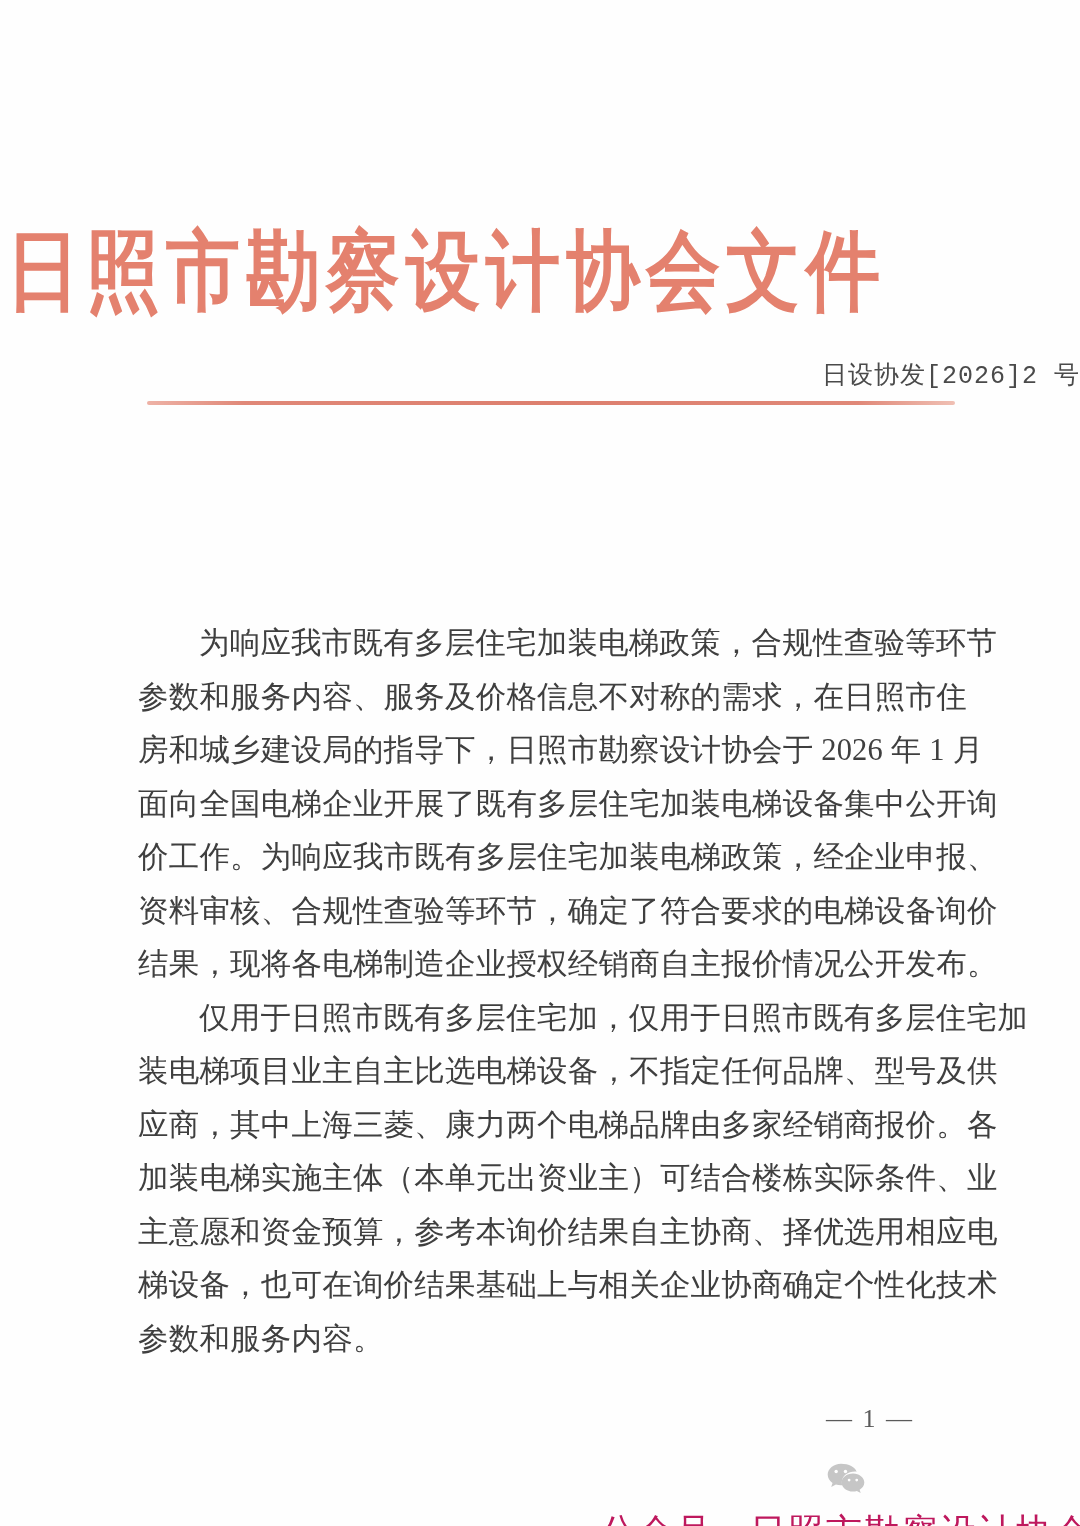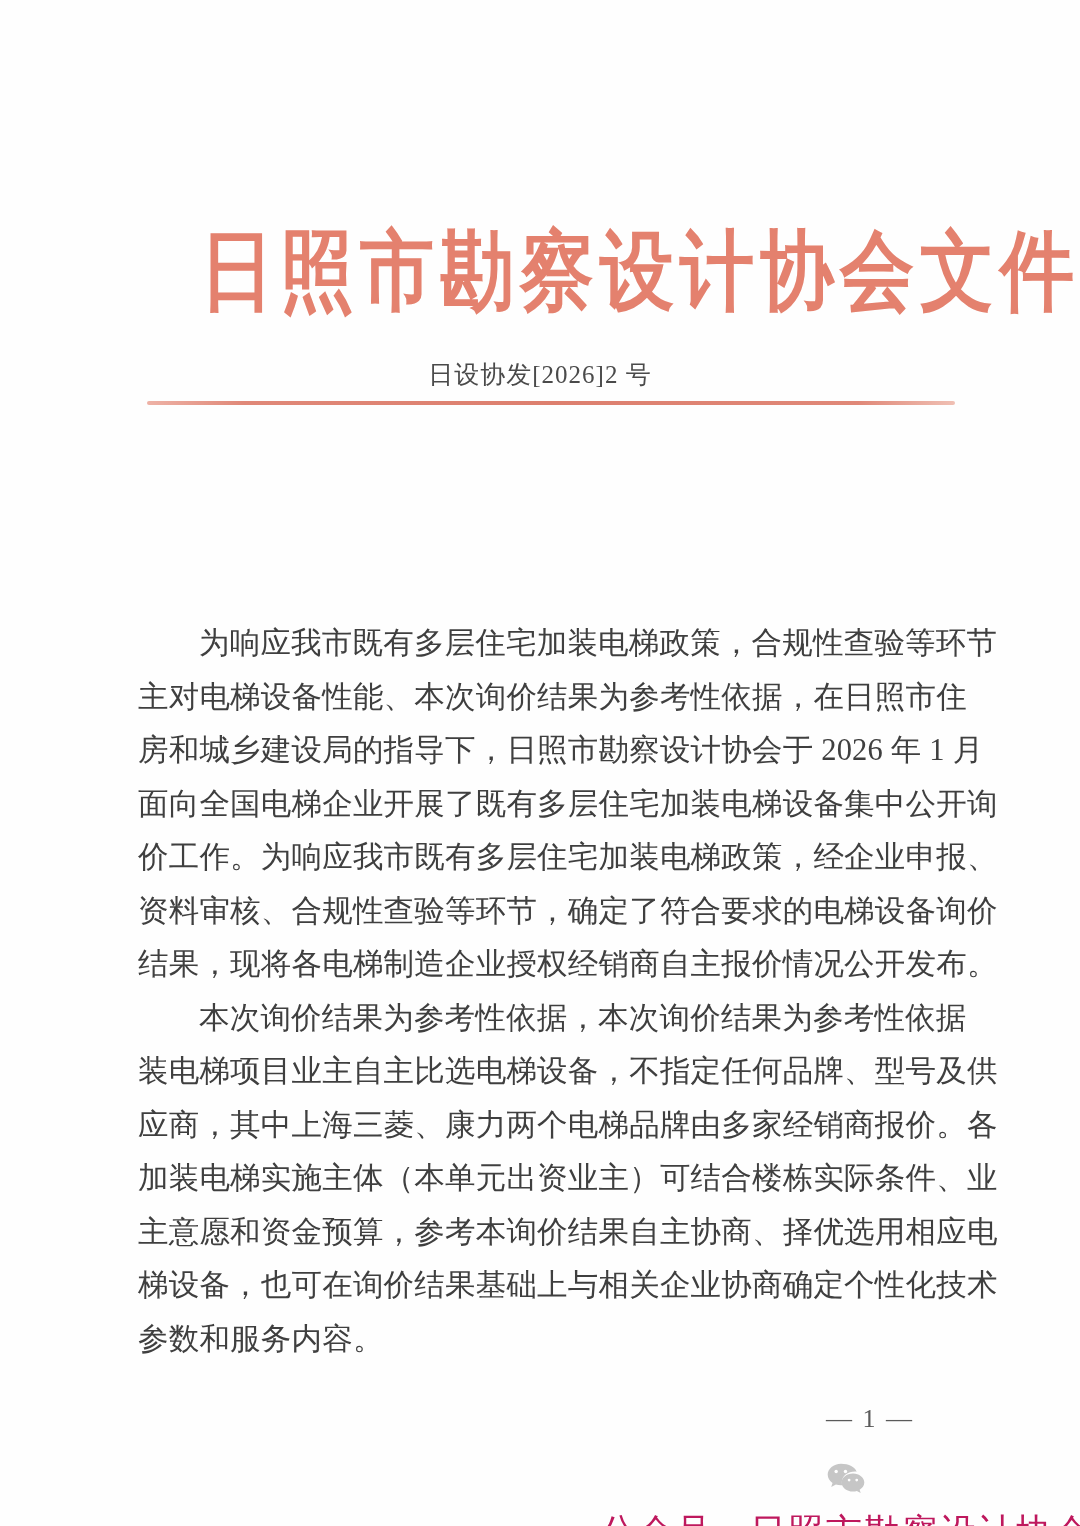--- a/index.html
+++ b/index.html
@@ -21,45 +21,45 @@
     inset: 0;
     background: #fefefe;
   }
 
   
   .masthead {
     position: absolute;
     left: 0;
     right: 0;
     top: 228px;
-    text-align: right;
+    text-align: left;
   }
   .masthead-title {
     font-family: "Liberation Sans", "DejaVu Sans", sans-serif;
     font-weight: bold;
     font-size: 74px;
     line-height: 1.0;
     letter-spacing: 6px;
     color: #e4816e;
     white-space: nowrap;
     transform: scaleY(1.18);
     transform-origin: center top;
     text-indent: 6px;
   }
 
   .doc-number {
     position: absolute;
     left: 0;
     right: 0;
     top: 358px;
-    text-align: center;
+    text-align: right;
     font-size: 25px;
     letter-spacing: 1px;
     color: #4a4a4a;
-    font-family: Liberation Serif, serif;
+    font-family: Liberation Mono, monospace;
   }
 
   .red-rule {
     position: absolute;
     left: 147px;
     width: 808px;
     top: 401px;
     height: 4px;
     border-radius: 2px;
     background: linear-gradient(to right, #eeb2a6 0%, #e08878 12%, #dd7f6e 50%, #e08878 88%, #f0c0b4 100%);
@@ -157,30 +157,30 @@
 
   <div class="red-rule"></div>
 
   <div class="doc-title">
   </div>
 
   <div class="body-area">
 
     <p class="para">
       <span class="ln indent">为响应我市既有多层住宅加装电梯政策，合规性查验等环节</span>
-      <span class="ln">主对电梯设备性能、本次询价结果为参考性依据，在日照市住</span>
+      <span class="ln">参数和服务内容、服务及价格信息不对称的需求，在日照市住</span>
       <span class="ln">房和城乡建设局的指导下，日照市勘察设计协会于 2026 年 1 月</span>
       <span class="ln">面向全国电梯企业开展了既有多层住宅加装电梯设备集中公开询</span>
       <span class="ln">价工作。为响应我市既有多层住宅加装电梯政策，经企业申报、</span>
       <span class="ln">资料审核、合规性查验等环节，确定了符合要求的电梯设备询价</span>
       <span class="ln last">结果，现将各电梯制造企业授权经销商自主报价情况公开发布。</span>
     </p>
 
     <p class="para">
-      <span class="ln indent">本次询价结果为参考性依据，本次询价结果为参考性依据</span>
+      <span class="ln indent">仅用于日照市既有多层住宅加，仅用于日照市既有多层住宅加</span>
       <span class="ln">装电梯项目业主自主比选电梯设备，不指定任何品牌、型号及供</span>
       <span class="ln">应商，其中上海三菱、康力两个电梯品牌由多家经销商报价。各</span>
       <span class="ln">加装电梯实施主体（本单元出资业主）可结合楼栋实际条件、业</span>
       <span class="ln">主意愿和资金预算，参考本询价结果自主协商、择优选用相应电</span>
       <span class="ln">梯设备，也可在询价结果基础上与相关企业协商确定个性化技术</span>
       <span class="ln last">参数和服务内容。</span>
     </p>
 
   </div>
 

